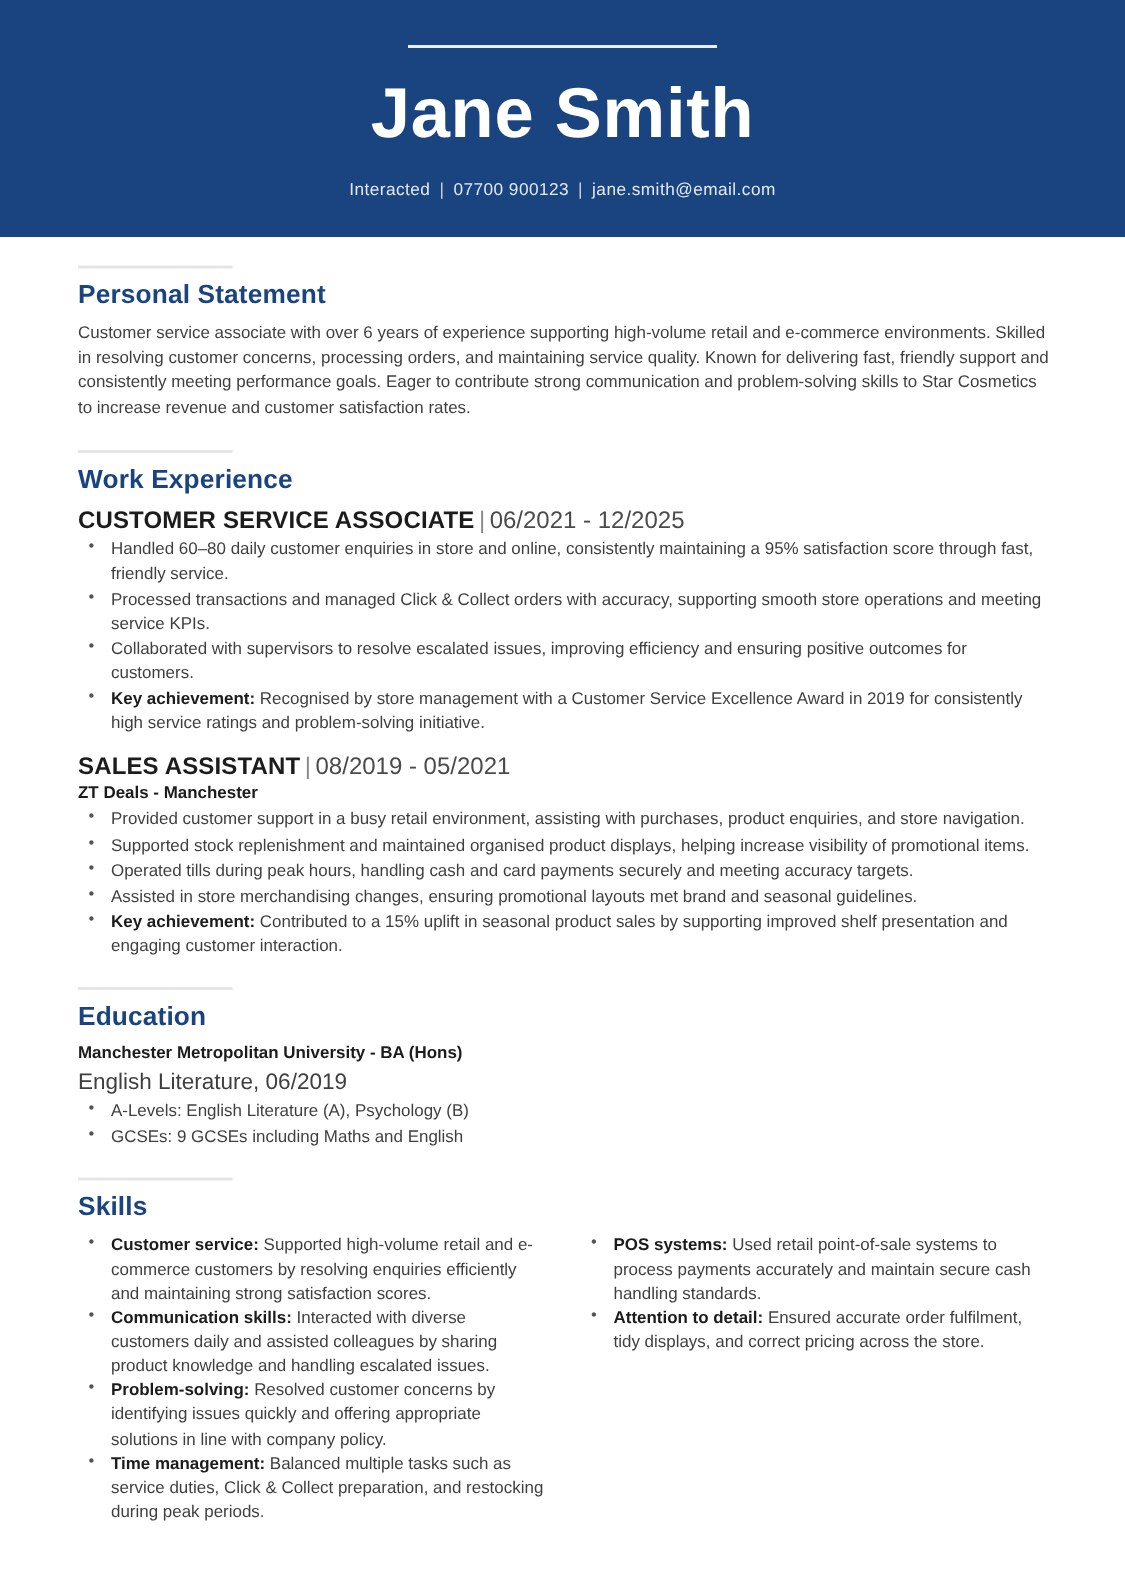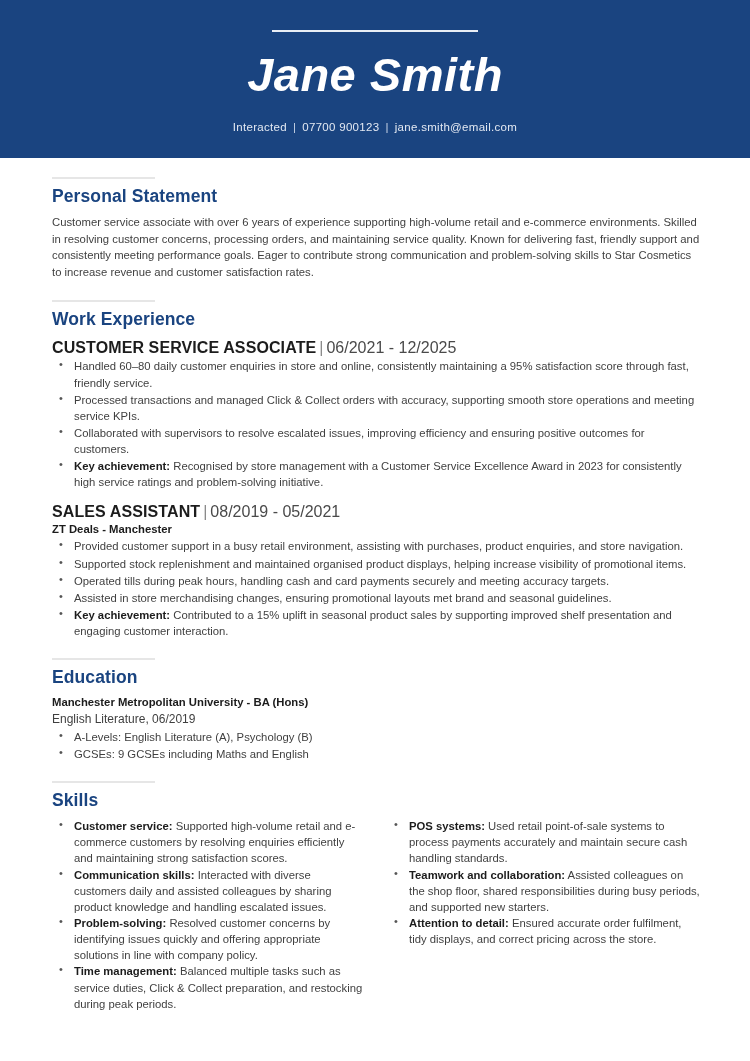--- a/index.html
+++ b/index.html
@@ -31,21 +31,20 @@
     background: #e9eef5;
     margin: 0 auto 18px auto;
   }
   .name {
     color: #ffffff;
     font-size: 47px;
     font-weight: bold;
     letter-spacing: 0.5px;
     line-height: 1.05;
     margin: 0;
-    font-style: italic;
   }
   .contact {
     color: #e3e9f2;
     font-size: 11.5px;
     margin-top: 22px;
     letter-spacing: 0.3px;
   }
   .contact .sep {
     padding: 0 6px;
     color: #c7d3e6;
@@ -127,21 +126,21 @@
   .lbl { font-weight: bold; color: #1c1c1c; }
 
   
   .edu-school {
     font-size: 11.3px;
     font-weight: bold;
     color: #1c1c1c;
     line-height: 1.4;
   }
   .edu-detail {
-    font-size: 12px;
+    font-size: 15px;
     color: #3f3f3f;
     line-height: 1.4;
     margin-bottom: 1px;
   }
 
   
   .skills-cols {
     display: flex;
     gap: 22px;
   }
@@ -170,21 +169,21 @@
   <div class="section">
     <div class="section-rule"></div>
     <h2 class="section-title">Work Experience</h2>
     <div id="jobs-container">
         <div class="job">
           <div class="job-title-line"><span class="job-role">CUSTOMER SERVICE ASSOCIATE</span><span class="pipe">|</span><span class="job-dates">06/2021 - 12/2025</span></div>
           <ul class="bullets">
             <li><span>Handled 60–80 daily customer enquiries in store and online, consistently maintaining a 95% satisfaction score through fast, friendly service.</span></li>
             <li><span>Processed transactions and managed Click &amp; Collect orders with accuracy, supporting smooth store operations and meeting service KPIs.</span></li>
             <li><span>Collaborated with supervisors to resolve escalated issues, improving efficiency and ensuring positive outcomes for customers.</span></li>
-            <li><span class="lbl">Key achievement:</span><span> Recognised by store management with a Customer Service Excellence Award in 2023 for consistently high service ratings and problem-solving initiative.</span></li>
+            <li><span class="lbl">Key achievement:</span><span> Recognised by store management with a Customer Service Excellence Award in 2019 for consistently high service ratings and problem-solving initiative.</span></li>
           </ul>
         </div>
         <div class="job">
           <div class="job-title-line"><span class="job-role">SALES ASSISTANT</span><span class="pipe">|</span><span class="job-dates">08/2019 - 05/2021</span></div>
           <div class="job-company">ZT Deals - Manchester</div>
           <ul class="bullets">
             <li><span>Provided customer support in a busy retail environment, assisting with purchases, product enquiries, and store navigation.</span></li>
             <li><span>Supported stock replenishment and maintained organised product displays, helping increase visibility of promotional items.</span></li>
             <li><span>Operated tills during peak hours, handling cash and card payments securely and meeting accuracy targets.</span></li>
             <li><span>Assisted in store merchandising changes, ensuring promotional layouts met brand and seasonal guidelines.</span></li>
@@ -213,20 +212,19 @@
         <ul class="bullets" id="skills-left">
             <li><span class="lbl">Customer service:</span><span> Supported high-volume retail and e-commerce customers by resolving enquiries efficiently and maintaining strong satisfaction scores.</span></li>
             <li><span class="lbl">Communication skills:</span><span> Interacted with diverse customers daily and assisted colleagues by sharing product knowledge and handling escalated issues.</span></li>
             <li><span class="lbl">Problem-solving:</span><span> Resolved customer concerns by identifying issues quickly and offering appropriate solutions in line with company policy.</span></li>
             <li><span class="lbl">Time management:</span><span> Balanced multiple tasks such as service duties, Click &amp; Collect preparation, and restocking during peak periods.</span></li>
           </ul>
       </div>
       <div class="skills-col">
         <ul class="bullets" id="skills-right">
             <li><span class="lbl">POS systems:</span><span> Used retail point-of-sale systems to process payments accurately and maintain secure cash handling standards.</span></li>
-            <li><span class="lbl">Teamwork and collaboration:</span><span> Assisted colleagues on the shop floor, shared responsibilities during busy periods, and supported new starters.</span></li>
             <li><span class="lbl">Attention to detail:</span><span> Ensured accurate order fulfilment, tidy displays, and correct pricing across the store.</span></li>
           </ul>
       </div>
     </div>
   </div>
 
 </div>
 
 </body></html>

